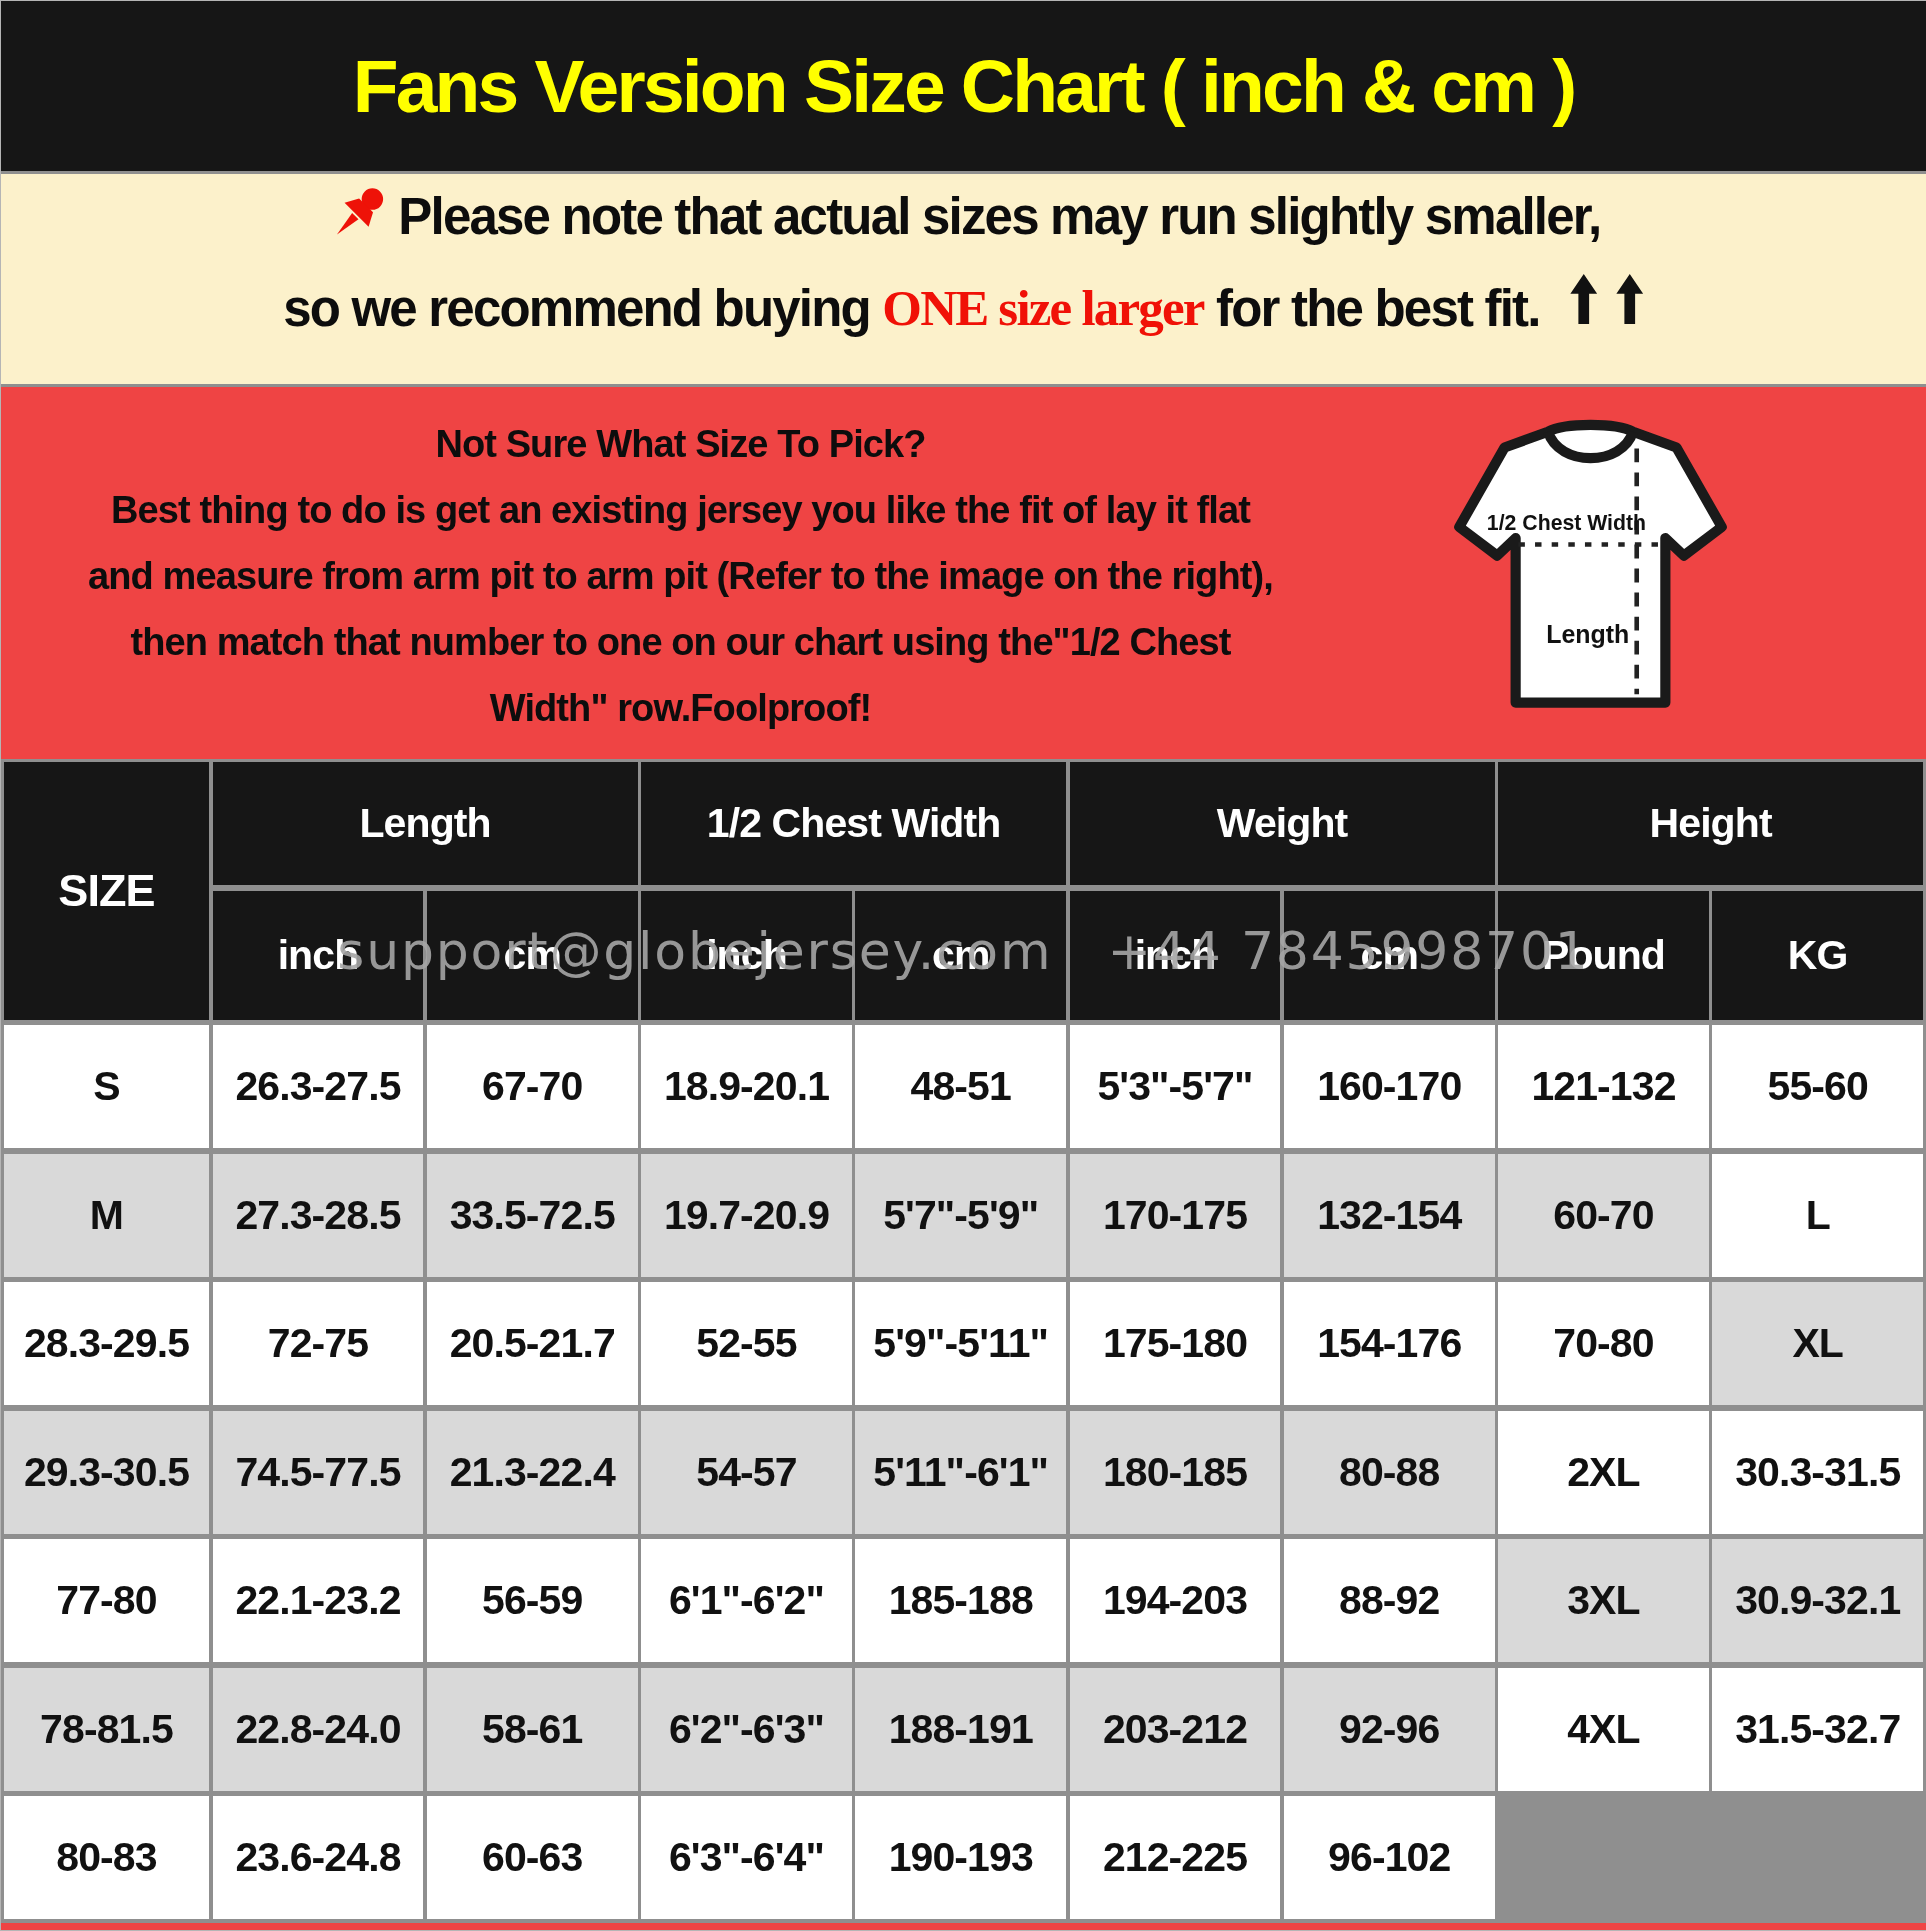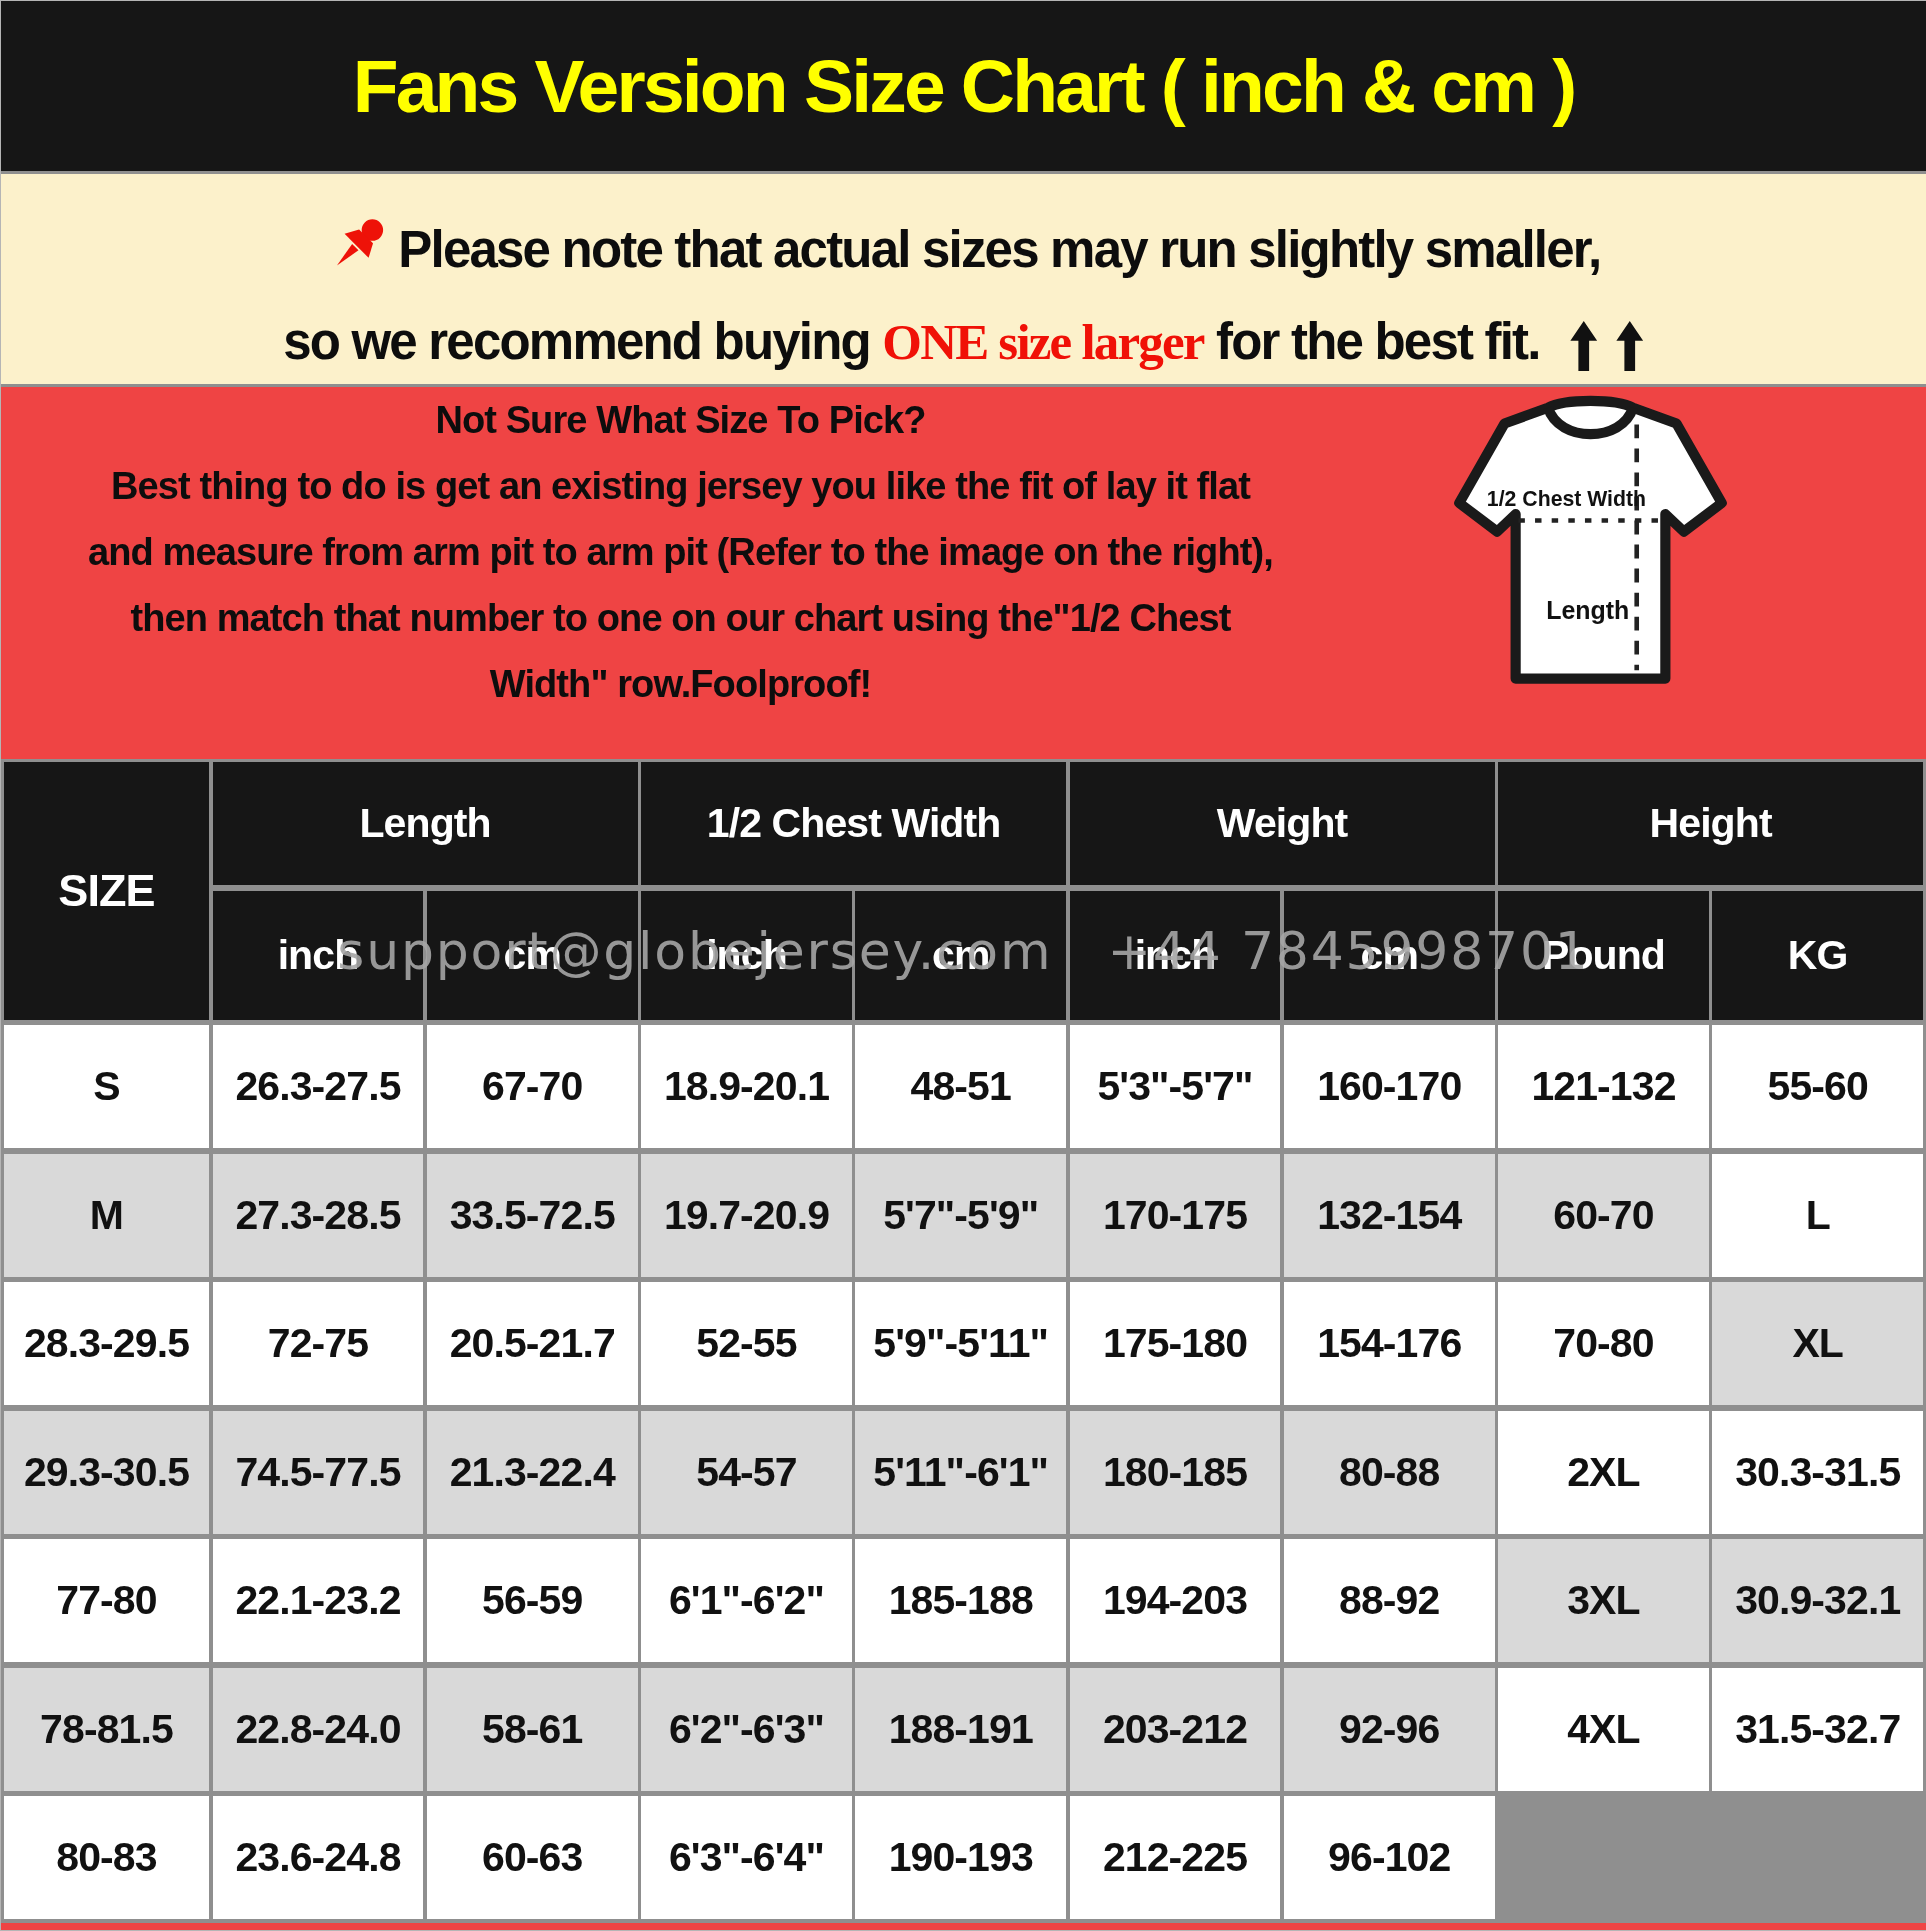--- a/index.html
+++ b/index.html
@@ -5,27 +5,27 @@
   * { margin:0; padding:0; box-sizing:border-box; }
   body { background:#ffffff; font-family:"Liberation Sans", sans-serif; }
   .page { width:1927px; height:1931px; border:1.8px solid #b5b5b5; background:#ef4444; position:relative; overflow:hidden; }
 
   
   .title-bar { height:173px; background:#161616; border-bottom:3.7px solid #8f8f8f; display:flex; align-items:center; justify-content:center; }
   .title-text { color:#ffff00; font-size:75px; font-weight:bold; letter-spacing:-2.8px; white-space:pre; }
 
   
   .note { height:213px; background:#fcf1cb; border-bottom:3.7px solid #8f8f8f; padding-top:13px; }
-  .note-line { height:92px; display:flex; align-items:flex-end; justify-content:center; font-size:51px; font-weight:bold; letter-spacing:-1.8px; color:#0d0d0d; white-space:pre; }
+  .note-line { height:92px; display:flex; align-items:flex-start; justify-content:center; font-size:51px; font-weight:bold; letter-spacing:-1.8px; color:#0d0d0d; white-space:pre; }
   .red-em { color:#f01107;font-family:Liberation Serif, serif; }
   .pin-svg { margin-right:3.7px; margin-top:-7.3px; }
   .arrow-svg { margin-left:18.4px; margin-top:-5.5px; }
 
   
-  .instructions { height:372px; display:flex; }
+  .instructions { height:372px; display:flex; padding-top:24px; }
   .inst-text { width:1359px; }
   .inst-line { height:66px; display:flex; align-items:center; justify-content:center; font-size:38px; font-weight:bold; letter-spacing:-0.9px; color:#0d0d0d; white-space:pre; }
   .diagram { flex:1; position:relative; }
   .tshirt { position:absolute; left:88px; top:5.5px; }
   .tshirt text { font-family:"Liberation Sans", sans-serif; }
 
   
   .size-table { position:relative; height:1164px; border:3.7px solid #8f8f8f; background:#8f8f8f; display:grid; grid-template-columns:205px repeat(8, 1fr); grid-template-rows:123px 129px repeat(7, 123px); column-gap:3.7px; row-gap:5.5px; }
   .cell { display:flex; align-items:center; justify-content:center; overflow:hidden; white-space:nowrap; }
   .hdr { background:#161616; color:#ffffff; font-weight:bold; font-size:41px; letter-spacing:-0.9px; }

